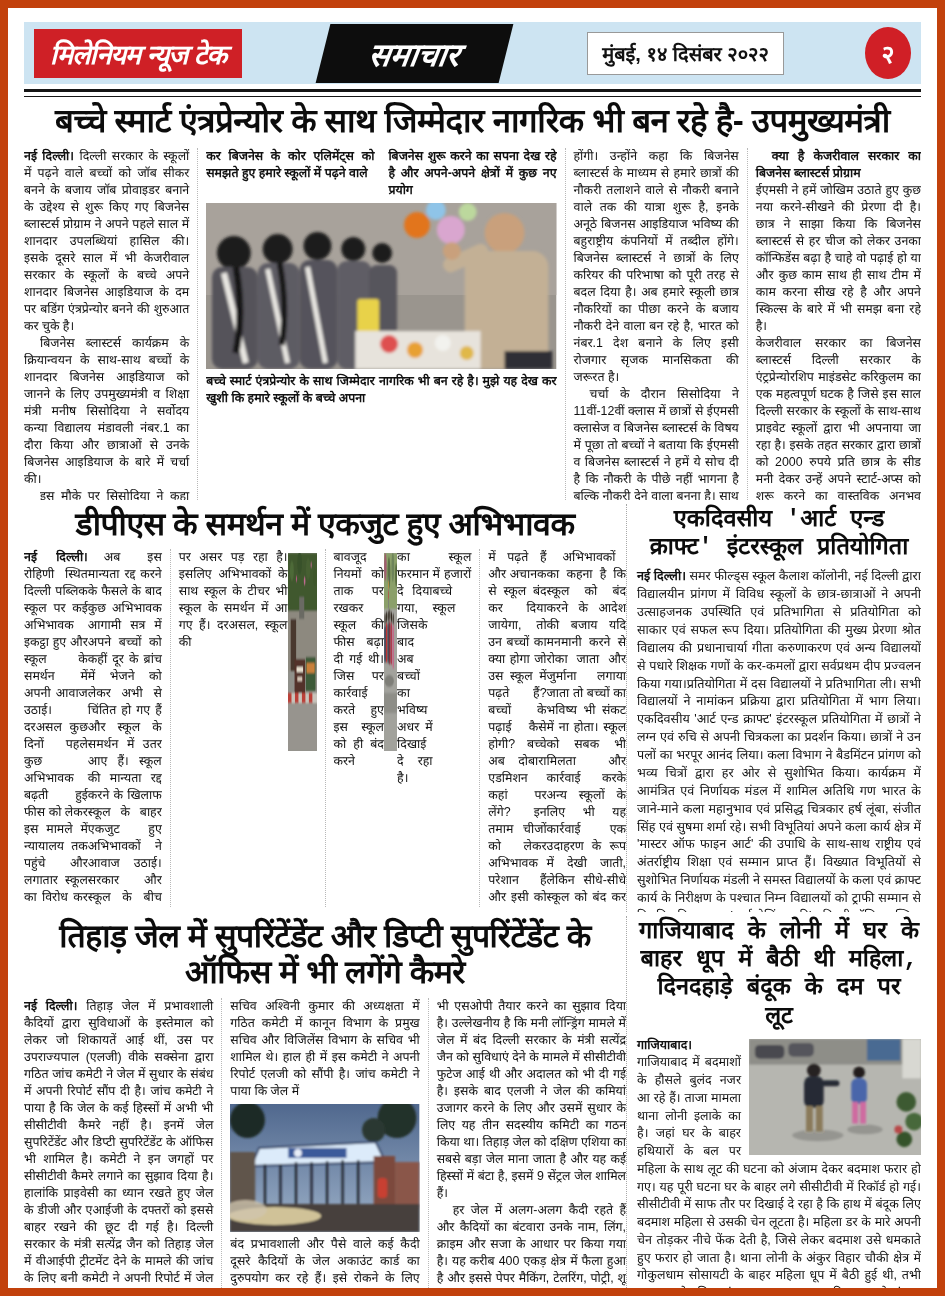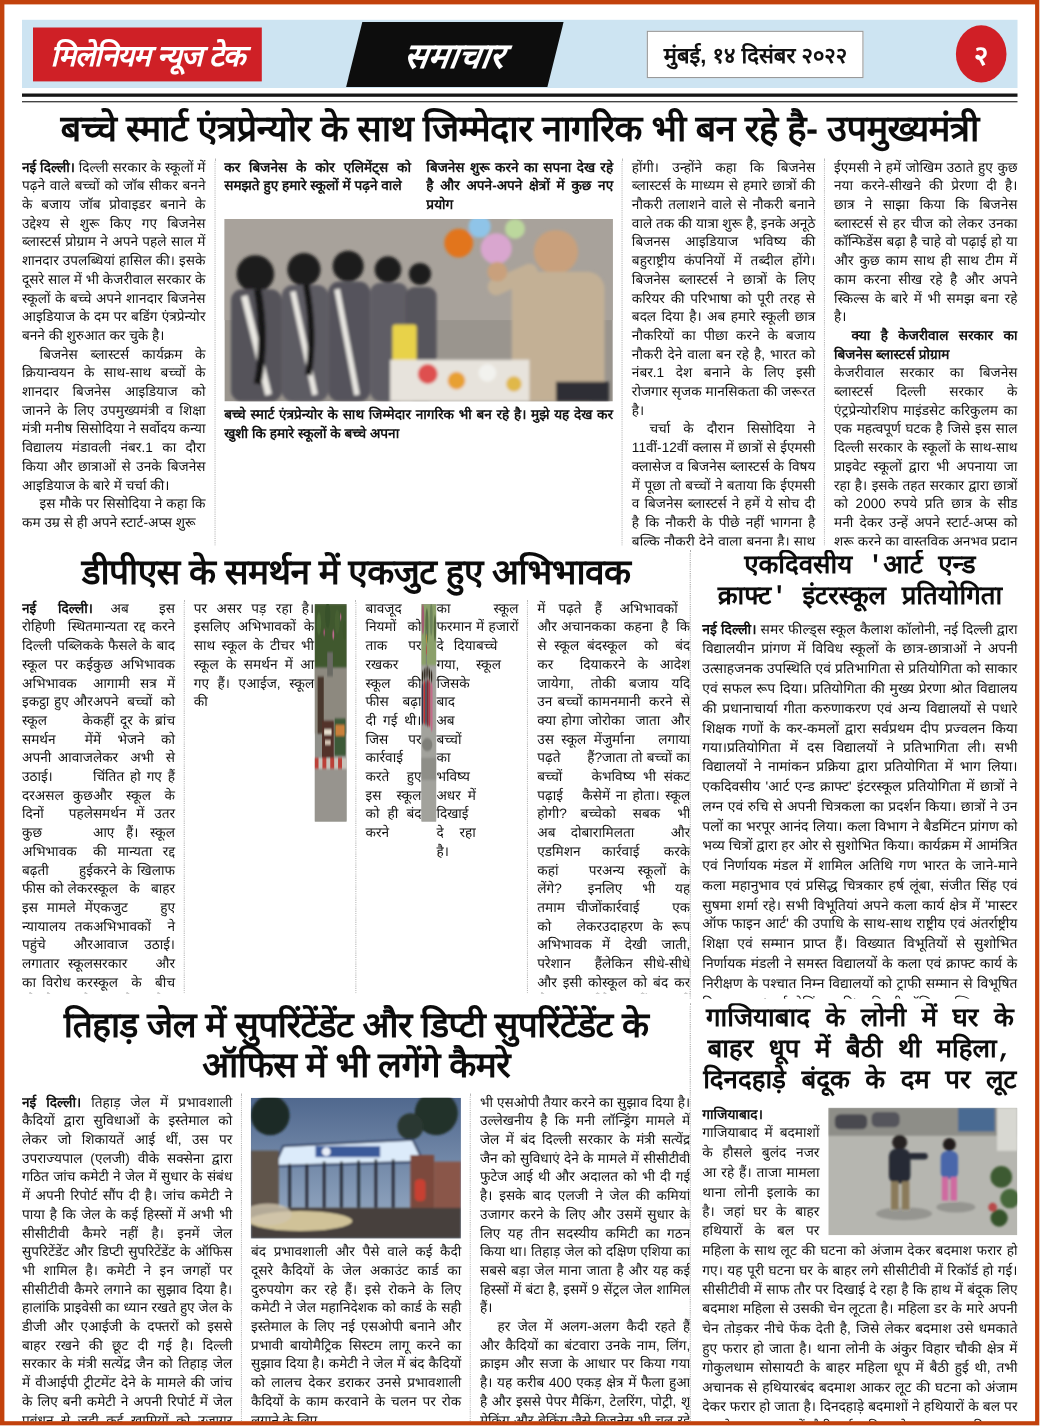--- a/index.html
+++ b/index.html
@@ -1,18 +1,18 @@
 <!DOCTYPE html>
 <html lang="hi"><head>
 <meta charset="utf-8">
 <style>
   html,body{margin:0;padding:0;background:#e9eef2;}
   .page{
     position:relative;width:945px;height:1296px;margin:0 auto;
-    background:#ffffff;border:4px solid #c2410c;box-sizing:border-box;
+    background:#ffffff;border:8px solid #c2410c;box-sizing:border-box;
     overflow:hidden;font-family:"Liberation Sans","DejaVu Sans",sans-serif;color:#111;
   }
   
   .masthead{
     background:#cde4f2;margin:14px 16px 0 16px;padding:8px 10px;
     display:flex;align-items:center;justify-content:space-between;height:62px;box-sizing:border-box;
   }
   .brand-box{
     background:#cf2026;color:#fff;padding:6px 16px;font-size:27px;font-weight:bold;
     font-style:italic;letter-spacing:-1px;white-space:nowrap;
@@ -149,38 +149,38 @@
           </div>
           <div class="caps">
             <p class="body noind">बच्चे स्मार्ट एंत्रप्रेन्योर के साथ जिम्मेदार नागरिक भी बन रहे है। मुझे यह देख कर खुशी कि हमारे स्कूलों के बच्चे अपना</p>
           </div>
         </div>
         <div class="col">
           <p class="body noind">होंगी। उन्होंने कहा कि बिजनेस ब्लास्टर्स के माध्यम से हमारे छात्रों की नौकरी तलाशने वाले से नौकरी बनाने वाले तक की यात्रा शुरू है, इनके अनूठे बिजनस आइडियाज भविष्य की बहुराष्ट्रीय कंपनियों में तब्दील होंगे। बिजनेस ब्लास्टर्स ने छात्रों के लिए करियर की परिभाषा को पूरी तरह से बदल दिया है। अब हमारे स्कूली छात्र नौकरियों का पीछा करने के बजाय नौकरी देने वाला बन रहे है, भारत को नंबर.1 देश बनाने के लिए इसी रोजगार सृजक मानसिकता की जरूरत है।</p>
           <p class="body">चर्चा के दौरान सिसोदिया ने 11वीं-12वीं क्लास में छात्रों से ईएमसी क्लासेज व बिजनेस ब्लास्टर्स के विषय में पूछा तो बच्चों ने बताया कि ईएमसी व बिजनेस ब्लास्टर्स ने हमें ये सोच दी है कि नौकरी के पीछे नहीं भागना है बल्कि नौकरी देने वाला बनना है। साथ ही</p>
         </div>
         <div class="col">
+          <p class="body subhead">क्या है केजरीवाल सरकार का बिजनेस ब्लास्टर्स प्रोग्राम</p>
           <p class="body noind">ईएमसी ने हमें जोखिम उठाते हुए कुछ नया करने-सीखने की प्रेरणा दी है। छात्र ने साझा किया कि बिजनेस ब्लास्टर्स से हर चीज को लेकर उनका कॉन्फिडेंस बढ़ा है चाहे वो पढ़ाई हो या और कुछ काम साथ ही साथ टीम में काम करना सीख रहे है और अपने स्किल्स के बारे में भी समझ बना रहे है।</p>
-          <p class="body subhead">क्या है केजरीवाल सरकार का बिजनेस ब्लास्टर्स प्रोग्राम</p>
           <p class="body noind">केजरीवाल सरकार का बिजनेस ब्लास्टर्स दिल्ली सरकार के एंट्रप्रेन्योरशिप माइंडसेट करिकुलम का एक महत्वपूर्ण घटक है जिसे इस साल दिल्ली सरकार के स्कूलों के साथ-साथ प्राइवेट स्कूलों द्वारा भी अपनाया जा रहा है। इसके तहत सरकार द्वारा छात्रों को 2000 रुपये प्रति छात्र के सीड मनी देकर उन्हें अपने स्टार्ट-अप्स को शुरू करने का वास्तविक अनुभव प्रदान किया जाता है।</p>
         </div>
       </div>
     </section>
 
     <div class="mid-band">
 
       <section class="a2">
         <h2>डीपीएस के समर्थन में एकजुट हुए अभिभावक</h2>
         <div class="cols a2-body">
           <div class="col">
             <p class="body noind"><span class="dl">नई दिल्ली।</span> <span>रोहिणी स्थित दिल्ली पब्लिक स्कूल पर कई अभिभावक इकट्ठा हुए और स्कूल के समर्थन में अपनी आवाज उठाई। दरअसल कुछ दिनों पहले कुछ अभिभावक बढ़ती हुई फीस को लेकर इस मामले में न्यायालय तक पहुंचे और लगातार स्कूल का विरोध कर रहे थे। इसके बाद कोर्ट ने स्कूल की मान्यता रद्द कर दी।</span></p>
             <p class="body">अब इस मान्यता रद्द करने के फैसले के बाद कुछ अभिभावक आगामी सत्र में अपने बच्चों को कहीं दूर के ब्रांच में भेजने को लेकर अभी से चिंतित हो गए हैं और स्कूल के समर्थन में उतर आए हैं। स्कूल की मान्यता रद्द करने के खिलाफ स्कूल के बाहर एकजुट हुए अभिभावकों ने आवाज उठाई। सरकार और स्कूल के बीच चल रहे आरोप-प्रत्यारोप के बीच बच्चों की पढ़ाई</p>
           </div>
           <div class="col">
-            <p class="body noind">पर असर पड़ रहा है। इसलिए अभिभावकों के साथ स्कूल के टीचर भी स्कूल के समर्थन में आ गए हैं। एआईज, स्कूल की</p>
+            <p class="body noind">पर असर पड़ रहा है। इसलिए अभिभावकों के साथ स्कूल के टीचर भी स्कूल के समर्थन में आ गए हैं। दरअसल, स्कूल की</p>
             <div class="photo a2-photo">
               <svg viewBox="0 0 150 198" preserveAspectRatio="none" aria-hidden="true">
                 <defs>
                     <filter id="b2">
                       <feGaussianBlur stdDeviation="1.2"></feGaussianBlur>
                     </filter>
                   </defs>
                 <rect width="150" height="198" fill="#90908a"></rect>
                 <g filter="url(#b2)">
                   <rect width="150" height="74" fill="#40592f"></rect>
@@ -267,20 +267,21 @@
     <div class="bottom-band">
 
       <section class="a4">
         <h2>तिहाड़ जेल में सुपरिंटेंडेंट और डिप्टी सुपरिंटेंडेंट के ऑफिस में भी लगेंगे कैमरे</h2>
         <div class="cols a4-body">
           <div class="col">
             <p class="body noind"><span class="dl">नई दिल्ली।</span> <span>तिहाड़ जेल में प्रभावशाली कैदियों द्वारा सुविधाओं के इस्तेमाल को लेकर जो शिकायतें आई थीं, उस पर उपराज्यपाल (एलजी) वीके सक्सेना द्वारा गठित जांच कमेटी ने जेल में सुधार के संबंध में अपनी रिपोर्ट सौंप दी है। जांच कमेटी ने पाया है कि जेल के कई हिस्सों में अभी भी सीसीटीवी कैमरे नहीं है। इनमें जेल सुपरिटेंडेंट और डिप्टी सुपरिटेंडेंट के ऑफिस भी शामिल है। कमेटी ने इन जगहों पर सीसीटीवी कैमरे लगाने का सुझाव दिया है। हालांकि प्राइवेसी का ध्यान रखते हुए जेल के डीजी और एआईजी के दफ्तरों को इससे बाहर रखने की छूट दी गई है। दिल्ली सरकार के मंत्री सत्येंद्र जैन को तिहाड़ जेल में वीआईपी ट्रीटमेंट देने के मामले की जांच के लिए बनी कमेटी ने अपनी रिपोर्ट में जेल प्रबंधन से जुड़ी कई खामियों को उजागर किया है। एलजी की ओर से बनाई गई तीन सदस्य कमेटी ने इन खामियों को दूर करने के लिए कुछ सुझाव भी दिए हैं।</span></p>
 
           </div>
           <div class="col">
+            <p class="body noind">सचिव अश्विनी कुमार की अध्यक्षता में गठित कमेटी में कानून विभाग के प्रमुख सचिव और विजिलेंस विभाग के सचिव भी शामिल थे। हाल ही में इस कमेटी ने अपनी रिपोर्ट एलजी को सौंपी है। जांच कमेटी ने पाया कि जेल में</p>
             <div class="photo a4-photo">
               <svg viewBox="0 0 195 128" preserveAspectRatio="none" aria-hidden="true">
                 <defs>
                   <linearGradient id="sky4" x1="0" y1="0" x2="0" y2="1">
                     <stop offset="0" stop-color="#50688e"></stop>
                       <stop offset="1" stop-color="#9cb0c8"></stop>
                   </linearGradient>
                   <filter id="b4">
                       <feGaussianBlur stdDeviation="1"></feGaussianBlur>
                     </filter>

